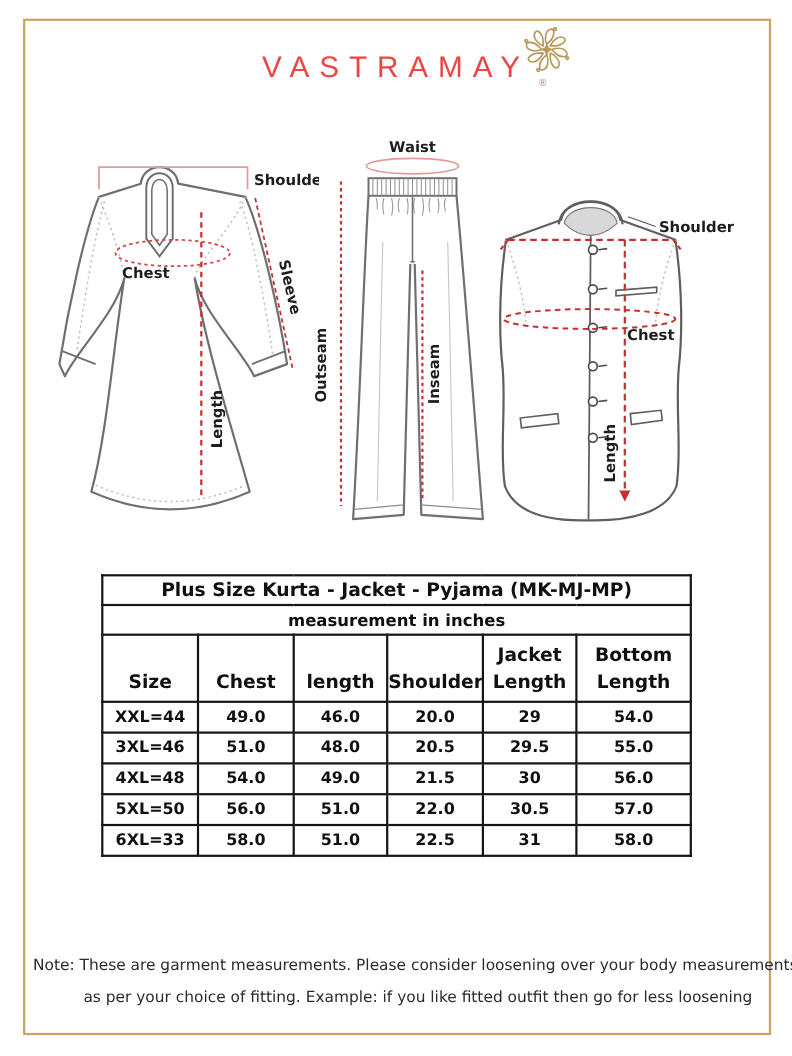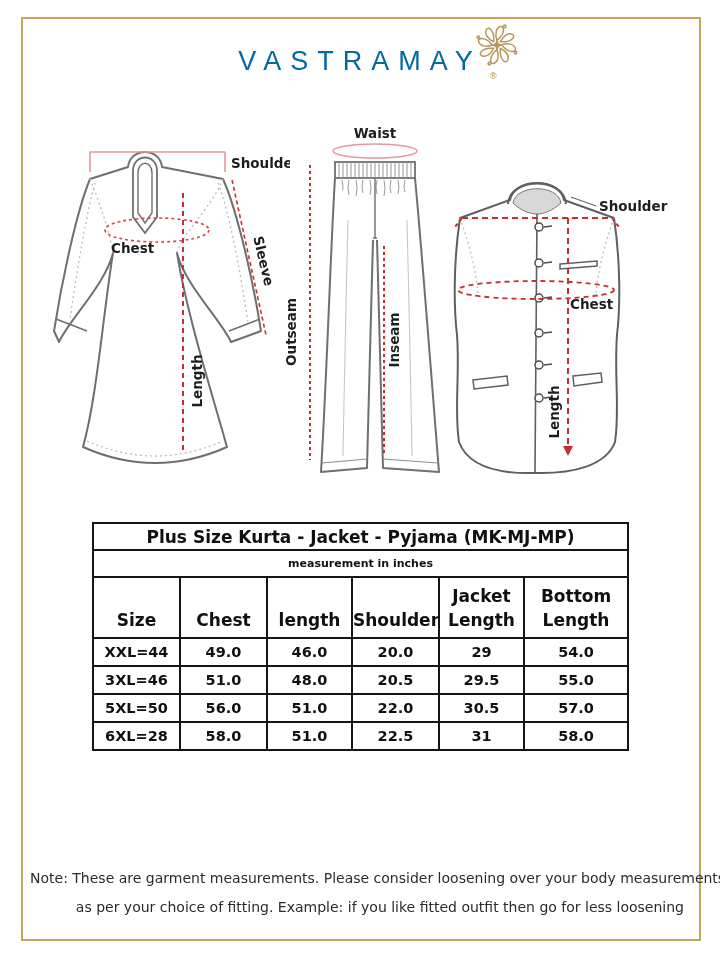--- a/index.html
+++ b/index.html
@@ -5,38 +5,38 @@
   html,body{margin:0;padding:0;background:#ffffff;}
   .canvas{position:relative;width:720px;height:960px;background:#ffffff;overflow:hidden;
           font-family:"DejaVu Sans", sans-serif;}
   .gold-frame{position:absolute;left:21px;top:17px;right:19px;bottom:19px;
               border:2px solid #c8a45c;pointer-events:none;}
 
   
   .logo-wrap{position:absolute;top:46px;left:0;width:100%;text-align:center;}
   .logo-inner{position:relative;display:inline-block;}
   .wordmark{font-family:"Liberation Sans", sans-serif;font-size:27px;letter-spacing:9px;
-            color:#0369a1;font-weight:400;margin-top:16px;}
+            color:#ef4444;font-weight:400;margin-top:16px;}
   .mandala{position:absolute;right:-38px;top:-24px;}
   .regmark{position:absolute;right:-16px;bottom:-4px;font-size:9px;color:#b6985a;}
 
   
   svg text{font-family:"DejaVu Sans", sans-serif;font-size:13.5px;font-weight:600;fill:#1d1d1d;}
   .diagram{position:absolute;}
   #kurta-svg{left:25px;top:133px;}
   #pyjama-svg{left:285px;top:120px;}
   #jacket-svg{left:440px;top:150px;}
 
   
   .size-table{position:absolute;left:92px;top:522px;border-collapse:collapse;
               table-layout:fixed;width:535px;color:#101010;}
   .size-table td{border:2px solid #151515;text-align:center;vertical-align:middle;
                  font-weight:bold;padding:0;overflow:hidden;}
   .size-table tr.title-row td{height:25px;font-size:17px;}
-  .size-table tr.subtitle-row td{height:25px;font-size:11px;}
+  .size-table tr.subtitle-row td{height:25px;font-size:15px;}
   .size-table tr.header-row td{height:55px;font-size:17px;vertical-align:bottom;
                                padding-bottom:4px;line-height:1.45;margin-top:12px;}
   .size-table tr.data-row td{height:26px;font-size:14.5px;text-align:center;}
 
   
   .note{position:absolute;left:30px;right:36px;top:864px;text-align:right;
         font-size:14px;line-height:29px;color:#2b2b2b;white-space:nowrap;}
 </style>
 </head>
 <body>
@@ -220,29 +220,37 @@
       </tr>
       <tr class="data-row">
         <td>3XL=46</td>
         <td>51.0</td>
         <td>48.0</td>
         <td>20.5</td>
         <td>29.5</td>
         <td>55.0</td>
       </tr>
       <tr class="data-row">
+        <td>4XL=48</td>
+        <td>54.0</td>
+        <td>49.0</td>
+        <td>21.5</td>
+        <td>30</td>
+        <td>56.0</td>
+      </tr>
+      <tr class="data-row">
         <td>5XL=50</td>
         <td>56.0</td>
         <td>51.0</td>
         <td>22.0</td>
         <td>30.5</td>
         <td>57.0</td>
       </tr>
       <tr class="data-row">
-        <td>6XL=28</td>
+        <td>6XL=33</td>
         <td>58.0</td>
         <td>51.0</td>
         <td>22.5</td>
         <td>31</td>
         <td>58.0</td>
       </tr>
     </tbody>
   </table>
 
   <div class="note">

